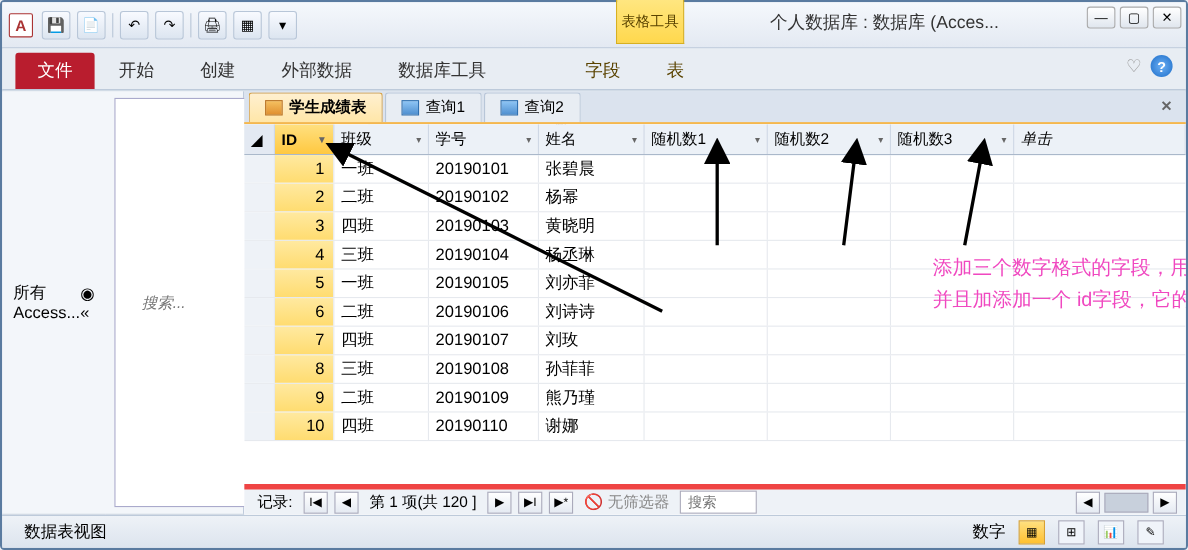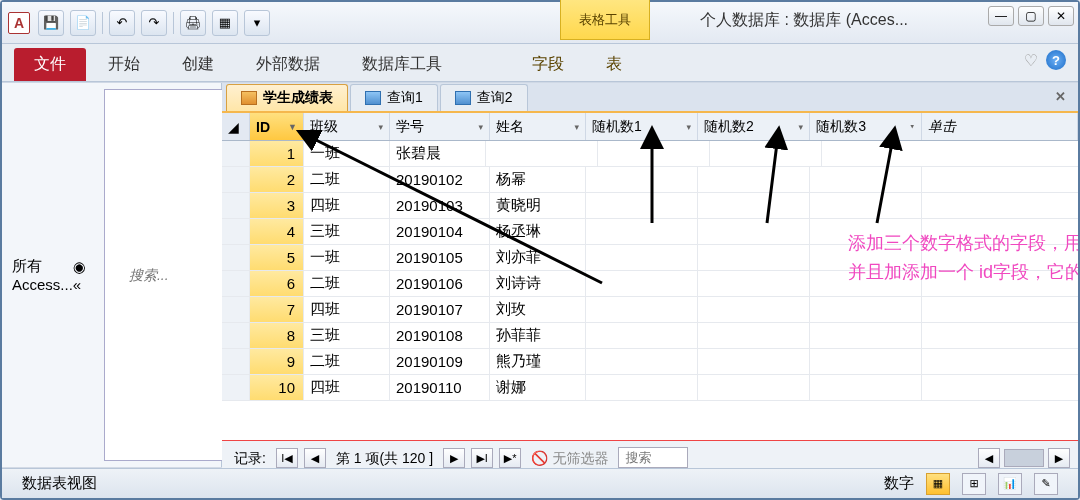--- a/index.html
+++ b/index.html
@@ -3,21 +3,21 @@
   <meta charset="utf-8">
   <style>
     * { box-sizing: border-box; margin: 0; padding: 0; }
     body { font-family: "Microsoft YaHei", SimSun, sans-serif; font-size: 13px; background: #e8edf3; width: 1080px; height: 500px; overflow: hidden; }
     .window { width: 1080px; height: 500px; border: 2px solid #5a7ba0; border-radius: 4px; background: #e8edf3; display: flex; flex-direction: column; }
     .titlebar { height: 42px; background: linear-gradient(#f5f8fc,#e3e9f2); display: flex; align-items: center; padding: 0 6px; border-bottom: 1px solid #b8c6d8; }
     .app-icon { width: 22px; height: 22px; border: 1px solid #a33; color: #a33; font-weight: bold; display: flex; align-items: center; justify-content: center; font-size: 14px; background: #fff; border-radius: 2px; margin-right: 8px; }
     .qat { display: flex; gap: 6px; align-items: center; }
     .qat-btn { width: 26px; height: 26px; display: flex; align-items: center; justify-content: center; background: linear-gradient(#f8faff,#dce5f0); border: 1px solid #b8c6d8; border-radius: 3px; cursor: pointer; }
     .qat-sep { width: 1px; height: 22px; background: #b8c6d8; }
-    .context-tab { position: absolute; left: 560px; top: 0; height: 40px; background: linear-gradient(#ffe680,#ffd84d); padding: 2px 18px; border: 1px solid #d8b020; border-top: none; font-size: 13px; color: #5a4300; display: flex; align-items: center; }
+    .context-tab { position: absolute; left: 560px; top: 0; height: 40px; background: linear-gradient(#ffe680,#ffd84d); padding: 2px 4px; border: 1px solid #d8b020; border-top: none; font-size: 13px; color: #5a4300; display: flex; align-items: center; }
     .title-text { position: absolute; left: 700px; right: 92px; top: 10px; font-size: 16px; color: #333; }
     .win-controls { position: absolute; right: 6px; top: 6px; display: flex; gap: 4px; }
     .win-btn { width: 26px; height: 20px; border: 1px solid #aaa; background: linear-gradient(#fff,#e0e6ee); border-radius: 3px; display: flex; align-items: center; justify-content: center; font-size: 12px; cursor: pointer; }
     .ribbon-tabs { height: 38px; background: #e8edf3; display: flex; align-items: flex-end; padding-left: 12px; border-bottom: 1px solid #b8c6d8; gap: 2px; position: relative; }
     .rtab { padding: 6px 20px; font-size: 16px; color: #333; cursor: pointer; }
     .rtab.file { background: #b91d2e; color: #fff; font-weight: normal; border-radius: 3px 3px 0 0; }
     .rtab-context { color: #5a4300; }
     .ribbon-right { position: absolute; right: 12px; top: 6px; display: flex; gap: 8px; align-items: center; }
     .heart { color: #999; font-size: 16px; }
     .help-icon { width: 20px; height: 20px; background: radial-gradient(#6cb0f5,#1a6bc7); border-radius: 50%; color: #fff; display: flex; align-items: center; justify-content: center; font-weight: bold; font-size: 13px; }
@@ -35,32 +35,32 @@
     .doc-tab.active { background: linear-gradient(#fff0d0,#ffe6a8); border-color: #d8a040; font-weight: bold; }
     .doc-tab-icon { width: 16px; height: 14px; background: linear-gradient(#f5c060,#e09030); border: 1px solid #b87020; display: inline-block; }
     .doc-tab-icon.query { background: linear-gradient(#8ec5f5,#5090d0); border-color: #3070b0; position: relative; }
     .doc-close { margin-left: auto; padding: 2px 6px; font-weight: bold; color: #666; cursor: pointer; position: absolute; right: 6px; top: 4px; }
     .datasheet { flex: 1; overflow: hidden; background: #fff; position: relative; display: flex; flex-direction: column; }
     .grid-header { display: flex; background: #ecf1f7; border-bottom: 1px solid #aab8ca; height: 28px; }
     .gh-cell { border-right: 1px solid #cfd8e5; padding: 4px 6px; display: flex; align-items: center; justify-content: space-between; font-size: 14px; position: relative; }
     .gh-cell.sel { width: 28px; background: #e3e9f2; }
     .gh-cell.id { width: 54px; background: linear-gradient(#ffe080,#ffc840); font-weight: bold; }
     .gh-cell.c1 { width: 86px; } .gh-cell.c2 { width: 100px; } .gh-cell.c3 { width: 96px; }
-    .gh-cell.c4 { width: 112px; } .gh-cell.c5 { width: 112px; } .gh-cell.c6 { width: 112px; font-family: Liberation Mono, monospace; }
+    .gh-cell.c4 { width: 112px; } .gh-cell.c5 { width: 112px; } .gh-cell.c6 { width: 112px; }
     .gh-cell.c7 { flex: 1; min-width: 50px; font-style: italic; }
     .gh-drop { font-size: 9px; color: #666; }
     .grid-body { flex: 1; overflow: hidden; }
     .grid-row { display: flex; height: 26px; border-bottom: 1px solid #e6e9ee; }
     .gc { border-right: 1px solid #e6e9ee; padding: 2px 6px; font-size: 15px; display: flex; align-items: center; }
     .gc.sel { width: 28px; background: #eef2f7; }
     .gc.id { width: 54px; background: linear-gradient(#ffe9a0,#ffdc70); justify-content: flex-end; padding-right: 8px; }
     .gc.c1 { width: 86px; } .gc.c2 { width: 100px; } .gc.c3 { width: 96px; }
     .gc.c4 { width: 112px; } .gc.c5 { width: 112px; } .gc.c6 { width: 112px; }
     .annotation { position: absolute; left: 626px; top: 116px; width: 430px; font-size: 18px; color: #f048c0; line-height: 1.6; pointer-events: none; }
-    .recordnav { height: 28px; display: flex; align-items: flex-end; background: #eef2f7; border-top: 1px solid #ef4444; padding: 0 8px; gap: 6px; font-size: 14px; }
+    .recordnav { height: 28px; display: flex; align-items: center; background: #eef2f7; border-top: 5px solid #ef4444; padding: 0 8px; gap: 6px; font-size: 14px; }
     .rn-btn { width: 22px; height: 20px; border: 1px solid #aab; background: linear-gradient(#fff,#e5eaf2); display: flex; align-items: center; justify-content: center; font-size: 11px; cursor: pointer; }
     .rn-text { padding: 0 4px; }
     .rn-search { border: 1px solid #aab; padding: 2px 6px; width: 70px; font-size: 13px; }
     .hscroll { margin-left: auto; display: flex; gap: 4px; align-items: center; }
     .statusbar { height: 30px; background: linear-gradient(#eef2f7,#dce4ee); border-top: 1px solid #b8c6d8; display: flex; align-items: center; padding: 0 20px; font-size: 15px; }
     .status-right { margin-left: auto; display: flex; align-items: center; gap: 12px; }
     .view-btn { width: 24px; height: 22px; border: 1px solid #aab; background: #f0f4fa; display: flex; align-items: center; justify-content: center; font-size: 11px; cursor: pointer; }
     .view-btn.active { background: linear-gradient(#ffe080,#ffc030); border-color: #d8a030; }
     svg.arrows { position: absolute; top: 0; left: 0; pointer-events: none; }
   </style>
@@ -178,20 +178,21 @@
             </div>
           <div class="gh-cell c7">
               <span>单击</span>
             </div>
         </div>
         <div class="grid-body" id="grid-body">
             <div class="grid-row">
               <div class="gc sel"></div>
               <div class="gc id">1</div>
               <div class="gc c1">一班</div>
+              <div class="gc c2">20190101</div>
               <div class="gc c3">张碧晨</div>
               <div class="gc c4"></div>
               <div class="gc c5"></div>
               <div class="gc c6"></div>
             </div>
             <div class="grid-row">
               <div class="gc sel"></div>
               <div class="gc id">2</div>
               <div class="gc c1">二班</div>
               <div class="gc c2">20190102</div>

